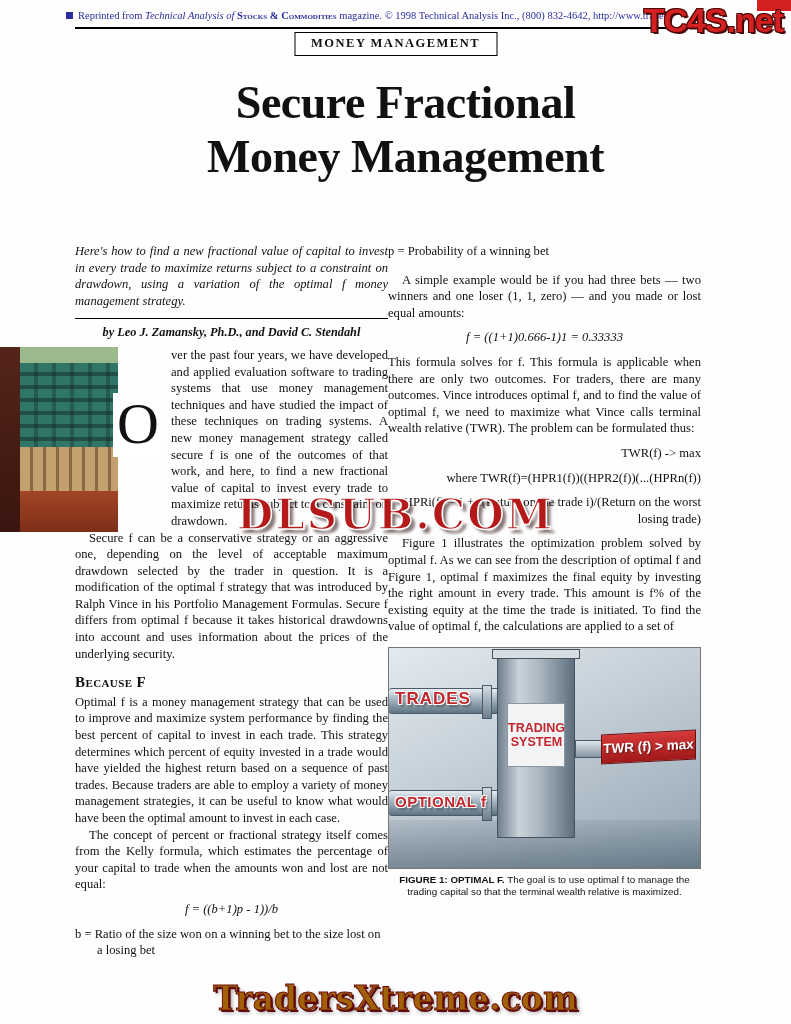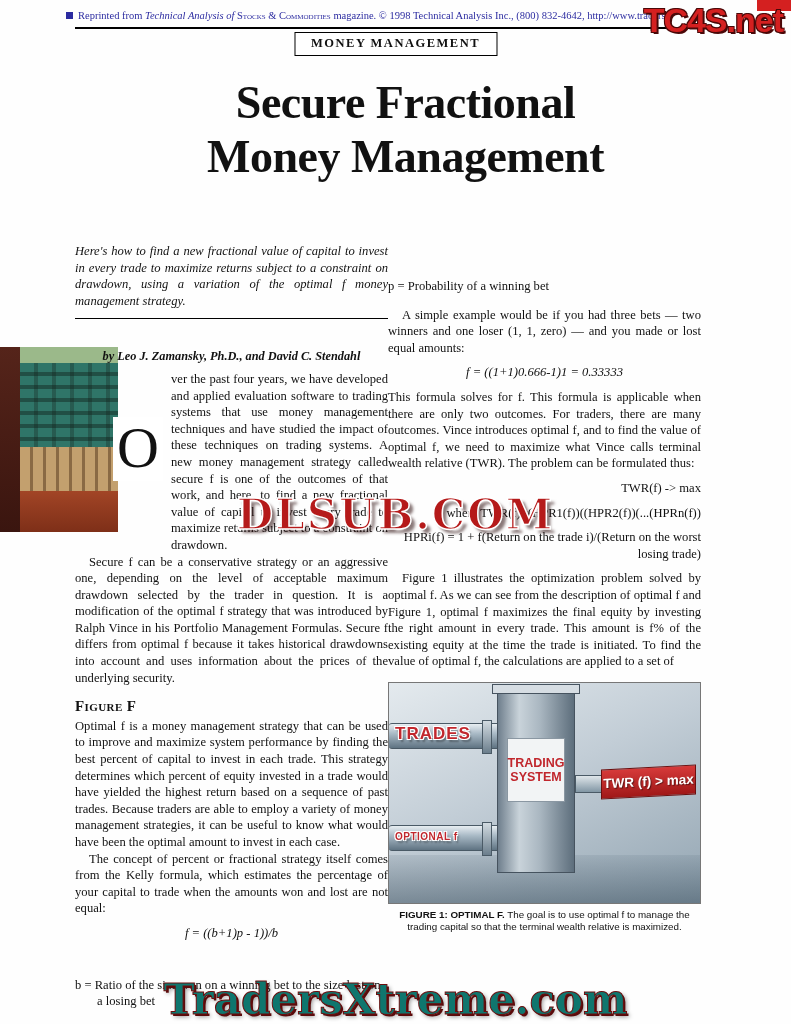--- a/index.html
+++ b/index.html
@@ -3,91 +3,91 @@
 <meta charset="utf-8">
 <style>
   * { margin:0; padding:0; box-sizing:border-box; }
   body { background:#dcdcdc; font-family:"Liberation Serif", serif; }
   .page { position:relative; width:791px; height:1024px; margin:0 auto; background:#fefefe; overflow:hidden; color:#111; }
 
   
   .top-notice { position:absolute; top:10px; left:66px; width:600px; font-size:10.5px; color:#2b2ba0; white-space:nowrap; overflow:hidden; z-index:4; }
   .notice-bullet { display:inline-block; width:7px; height:7px; background:#2b2ba0; margin-right:5px; }
   .top-notice .it { font-style:italic; }
-  .top-notice .sc { font-variant:small-caps; }
+  .top-notice .sc { font-variant:small-caps;font-weight:bold; }
   .notice-url { color:#2b2ba0; text-decoration:none; cursor:pointer; }
 
   .corner-red { position:absolute; top:0; right:0; width:34px; height:11px; background:#d42020; z-index:5; }
   .tc4s { position:absolute; top:1px; right:8px; font-family:"Liberation Sans", sans-serif; font-weight:bold; font-size:34px; letter-spacing:-1px; color:#d42020; z-index:6; cursor:pointer;
           text-shadow:2px 2px 0 #4a0808, -1px -1px 0 #4a0808, 1px -1px 0 #4a0808, -1px 1px 0 #4a0808; }
 
   .rule-top { position:absolute; top:27px; left:75px; width:640px; height:2px; background:#000; }
   .section-box { position:absolute; top:32px; left:50%; transform:translateX(-50%); background:#fff; border:1.5px solid #000; padding:3px 16px 4px; font-weight:bold; font-size:12.5px; letter-spacing:1.5px; z-index:3; }
 
   .title { position:absolute; top:76px; left:0; width:100%; text-align:center; font-weight:bold; font-size:46px; line-height:54px; letter-spacing:-0.5px; z-index:2; }
   .title span { display:block;margin-left:20px; }
 
   
   .columns { position:absolute; top:243px; left:75px; width:640px; display:flex; z-index:2; }
   .col { width:313px; font-size:12.6px; line-height:16.6px; text-align:justify; }
 
   .intro { font-style:italic; }
   .byline-wrap { margin-top:9px; border-top:1.2px solid #000; padding:5px 0 6px; }
-  .byline { font-weight:bold; font-style:italic; font-size:12.3px; text-align:center;margin-top:24px; }
+  .byline { font-weight:bold; font-style:italic; font-size:12.3px; text-align:center; }
 
   .art-spacer { float:left; width:88px; height:180px; margin-right:8px; position:relative; }
   .dropcap { position:absolute; right:0; top:46px; width:50px; height:64px; background:#fff; font-size:58px; line-height:62px; text-align:center; }
 
   .indent { text-indent:14px; }
   .subhead { margin-top:12px; margin-bottom:3px; font-weight:bold; font-size:15px; font-variant:small-caps; letter-spacing:0.4px; text-align:left; }
   .formula { text-align:center; font-style:italic; margin:8px 0; }
   .eq { margin:8px 0; text-align:right; }
   .eq.ind { margin-left:12px; }
-  .hanging { padding-left:22px; text-indent:-22px; text-align:left;margin-top:35px; }
+  .hanging { padding-left:22px; text-indent:-22px; text-align:left; }
   .mb { margin-bottom:12px; }
 
   
   .artwork { position:absolute; left:0; top:347px; width:118px; height:185px; z-index:1; overflow:hidden; background:#a3805c; }
   .art-left { position:absolute; left:0; top:0; width:20px; height:100%; background:linear-gradient(180deg,#55241a,#3a150f); }
   .art-topband { position:absolute; left:20px; top:0; right:0; height:16px; background:#9bb98a; }
   .art-teal { position:absolute; left:20px; top:16px; right:0; height:84px; background:repeating-linear-gradient(180deg,#2f7568 0 9px,#214f45 9px 13px); }
   .art-teal::after { content:""; position:absolute; inset:0; background:repeating-linear-gradient(90deg, transparent 0 14px, rgba(20,30,25,.3) 14px 18px); }
   .art-mid { position:absolute; left:20px; top:100px; right:0; height:44px; background:repeating-linear-gradient(90deg,#c3a06e 0 10px,#8a6a44 10px 13px); }
   .art-bottom { position:absolute; left:20px; top:144px; right:0; bottom:0; background:linear-gradient(180deg,#a24526,#7e2f18); }
 
   
   .figure-wrap { margin-top:12px; }
   .figure-box { position:relative; width:100%; height:222px; border:1px solid #777; overflow:hidden;
                 background:linear-gradient(155deg,#e4eaee 0%,#c2cdd6 45%,#93a5b2 100%); }
   .fig-floor { position:absolute; left:0; right:0; bottom:0; height:48px; background:linear-gradient(180deg, rgba(90,110,125,.15), rgba(50,70,85,.45)); }
   .tower { position:absolute; left:108px; top:6px; width:78px; height:184px; border:1px solid #46535f;
            background:linear-gradient(90deg,#6f7f8d 0%,#c9d3da 28%,#aab7c1 55%,#5d6e7c 100%); }
   .tower::before { content:""; position:absolute; top:-6px; left:-6px; right:-6px; height:8px; background:#d6dde3; border:1px solid #46535f; }
-  .tower-panel { position:absolute; left:9px; right:9px; top:48px; height:64px; background:#f2f4f5; border:1px solid #8a97a2; display:flex; align-items:center; justify-content:center; text-align:center; }
+  .tower-panel { position:absolute; left:9px; right:9px; top:48px; height:64px; background:#f2f4f5; border:1px solid #8a97a2; display:flex; align-items:center; text-align:center; }
   .tower-text { font-family:"Liberation Sans", sans-serif; font-weight:bold; font-size:12.5px; line-height:14px; color:#c1272d; }
   .pipe { position:absolute; left:0; width:112px; height:26px; border:1px solid #4a5a66; border-left:none; border-radius:3px;
           background:linear-gradient(180deg,#e8eef2 0%,#a9bac6 40%,#5f7382 100%); }
   .pipe::after { content:""; position:absolute; right:8px; top:-4px; width:8px; height:calc(100% + 8px); background:linear-gradient(180deg,#d2dbe1,#6b7e8c); border:1px solid #4a5a66; }
   .pipe-top { top:40px; } .pipe-bottom { top:142px; }
   .pipe-label { position:absolute; z-index:3; font-family:"Liberation Sans", sans-serif; font-weight:bold; color:#c1272d;
                 text-shadow:-1px -1px 0 #fff,1px -1px 0 #fff,-1px 1px 0 #fff,1px 1px 0 #fff,2px 3px 2px rgba(0,0,0,.35); }
   .label-trades { left:6px; top:43px; font-size:17px; letter-spacing:1px; }
-  .label-optional { left:6px; top:146px; font-size:10px; letter-spacing:.5px; }
+  .label-optional { left:6px; top:146px; font-size:15px; letter-spacing:.5px; }
   .out-pipe { position:absolute; left:186px; top:92px; width:28px; height:18px; background:linear-gradient(180deg,#dfe6ea,#8196a4); border:1px solid #4a5a66; }
   .out-banner { position:absolute; left:212px; right:4px; top:84px; height:30px; transform:skewY(-3deg); border:1px solid #6d0f0f;
                 background:linear-gradient(180deg,#d63a3a,#a01818); display:flex; align-items:center; justify-content:center;
                 font-family:"Liberation Sans", sans-serif; font-weight:bold; font-size:13.5px; color:#fff; text-shadow:1px 1px 1px rgba(0,0,0,.5); }
   .fig-caption { margin-top:5px; font-family:"Liberation Sans", sans-serif; font-size:9.8px; line-height:12.5px; text-align:center; }
 
   
   .watermark { position:absolute; top:490px; left:50%; transform:translateX(-50%); z-index:20; cursor:pointer;
                font-family:"DejaVu Serif", serif; font-weight:bold; font-size:42px; letter-spacing:2px; color:#b51a1a;
                -webkit-text-stroke:1.5px #ffffff; text-shadow:4px 4px 3px rgba(40,10,10,.55); }
-  .bottom-logo { position:absolute; bottom:0; left:0; width:100%; text-align:center; z-index:20; cursor:pointer;
-                 font-family:"DejaVu Serif", serif; font-weight:bold; font-size:42px; color:#0f766e;
+  .bottom-logo { position:absolute; bottom:6px; left:0; width:100%; text-align:center; z-index:20; cursor:pointer;
+                 font-family:"DejaVu Serif", serif; font-weight:bold; font-size:33px; color:#a16207;
                  -webkit-text-stroke:1px #6d0d0d; text-shadow:2px 2px 0 #5a0b0b, 3px 3px 4px rgba(0,0,0,.4); }
 </style>
 </head>
 <body>
 
 <div class="page">
 
   <div class="top-notice">
     <span class="notice-bullet"></span><span>Reprinted from </span><span class="it">Technical Analysis of </span><span class="sc">Stocks &amp; Commodities</span><span> magazine. © 1998 Technical Analysis Inc., (800) 832-4642, </span><a class="notice-url">http://www.traders.com</a>
   </div>
@@ -109,21 +109,21 @@
       <p class="intro">Here's how to find a new fractional value of capital to invest in every trade to maximize returns subject to a constraint on drawdown, using a variation of the optimal f money management strategy.</p>
       <div class="byline-wrap">
         <p class="byline">by Leo J. Zamansky, Ph.D., and David C. Stendahl</p>
       </div>
       <div class="body-p">
         <span class="art-spacer">
           <span class="dropcap">O</span>
         </span><span>ver the past four years, we have developed and applied evaluation software to trading systems that use money management techniques and have studied the impact of these techniques on trading systems. A new money management strategy called secure f is one of the outcomes of that work, and here, to find a new fractional value of capital to invest every trade to maximize returns subject to a constraint on drawdown.</span>
       </div>
       <p class="body-p indent">Secure f can be a conservative strategy or an aggressive one, depending on the level of acceptable maximum drawdown selected by the trader in question. It is a modification of the optimal f strategy that was introduced by Ralph Vince in his Portfolio Management Formulas. Secure f differs from optimal f because it takes historical drawdowns into account and uses information about the prices of the underlying security.</p>
-      <h2 class="subhead">Figure F</h2>
+      <h2 class="subhead">Because F</h2>
       <p class="body-p">Optimal f is a money management strategy that can be used to improve and maximize system performance by finding the best percent of capital to invest in each trade. This strategy determines which percent of equity invested in a trade would have yielded the highest return based on a sequence of past trades. Because traders are able to employ a variety of money management strategies, it can be useful to know what would have been the optimal amount to invest in each case.</p>
       <p class="body-p indent">The concept of percent or fractional strategy itself comes from the Kelly formula, which estimates the percentage of your capital to trade when the amounts won and lost are not equal:</p>
       <p class="formula">f = ((b+1)p - 1))/b</p>
       <p class="hanging">b = Ratio of the size won on a winning bet to the size lost on a losing bet</p>
     </div>
 
     <div class="col">
       <p class="hanging mb">p = Probability of a winning bet</p>
       <p class="body-p indent">A simple example would be if you had three bets — two winners and one loser (1, 1, zero) — and you made or lost equal amounts:</p>
       <p class="formula">f = ((1+1)0.666-1)1 = 0.33333</p>

